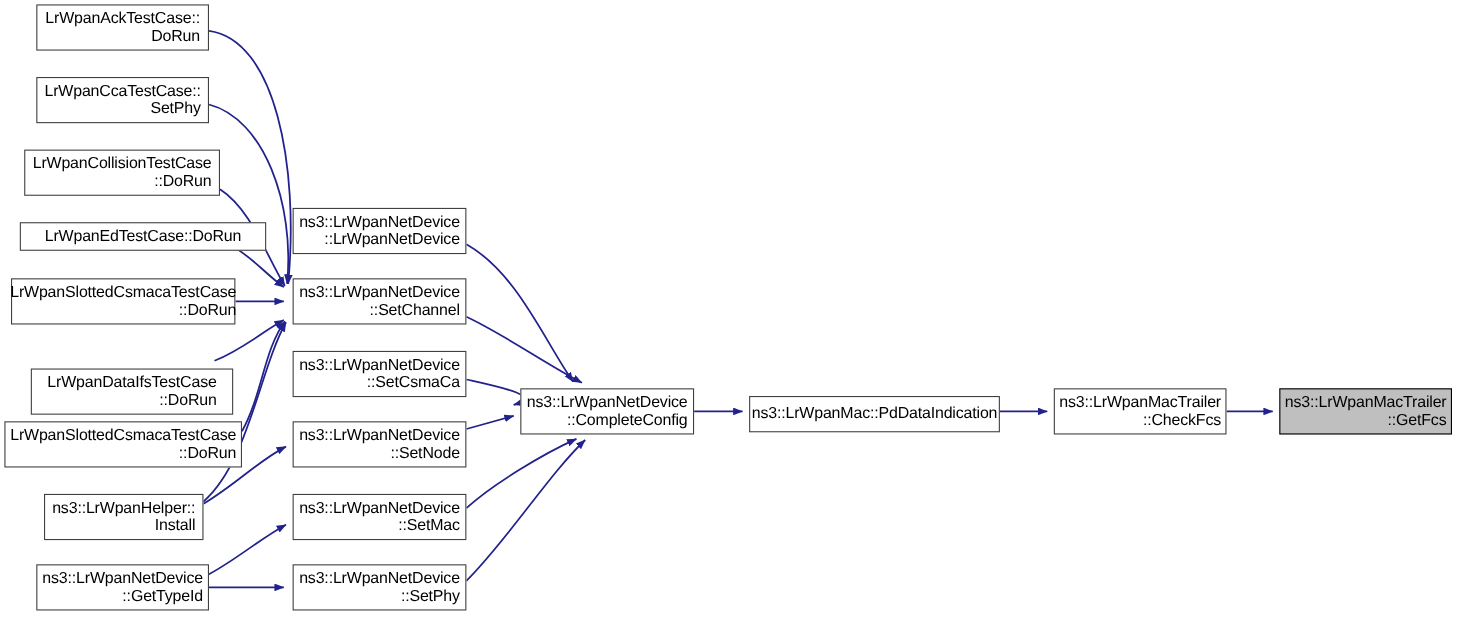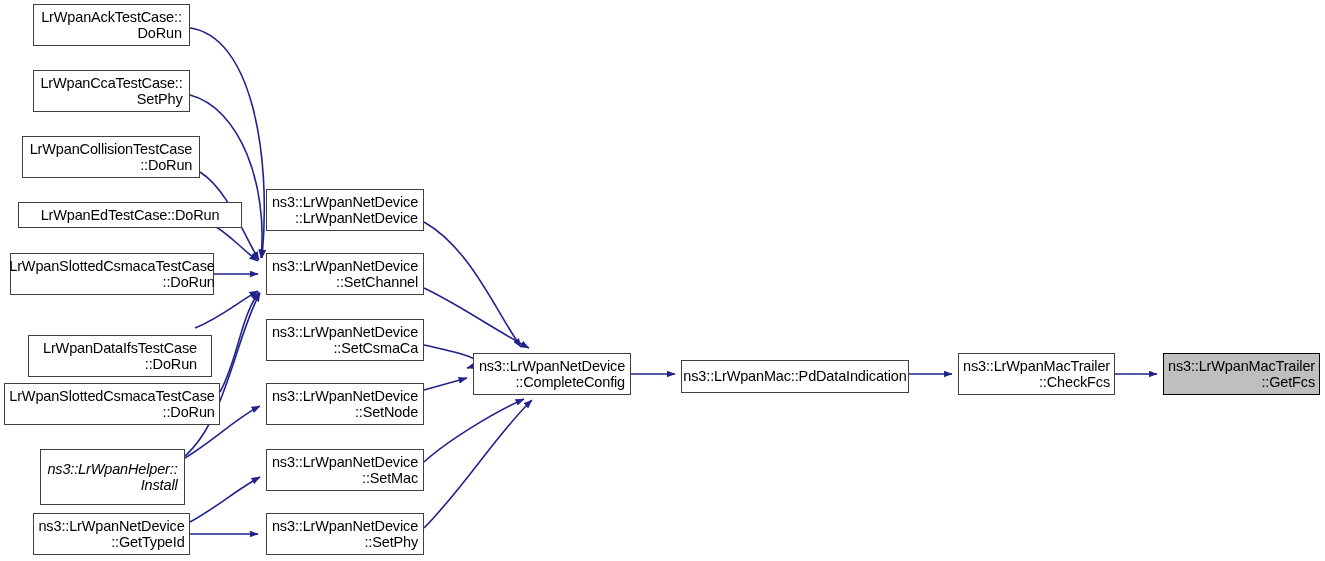--- a/index.html
+++ b/index.html
@@ -90,21 +90,21 @@
 SetPhy</span></div>
       <div class="node-box" style="left: 22px; top: 136px; width: 178px; height: 42px;"><span class="node-label">LrWpanCollisionTestCase
 ::DoRun</span></div>
       <div class="node-box" style="left: 18px; top: 202px; width: 224px; height: 26px;"><span class="node-label">LrWpanEdTestCase::DoRun</span></div>
       <div class="node-box" style="left: 10px; top: 253px; width: 204px; height: 42px;"><span class="node-label">LrWpanSlottedCsmacaTestCase
 ::DoRun</span></div>
       <div class="node-box" style="left: 28px; top: 319px; width: 184px; height: 42px; margin-top: 16px;"><span class="node-label">LrWpanDataIfsTestCase
 ::DoRun</span></div>
       <div class="node-box" style="left: 4px; top: 383px; width: 216px; height: 42px;"><span class="node-label">LrWpanSlottedCsmacaTestCase
 ::DoRun</span></div>
-      <div class="node-box" style="left: 40px; top: 449px; width: 145px; height: 56px; font-style: italic;"><span class="node-label">ns3::LrWpanHelper::
+      <div class="node-box" style="left: 40px; top: 449px; width: 145px; height: 42px;"><span class="node-label">ns3::LrWpanHelper::
 Install</span></div>
       <div class="node-box" style="left: 33px; top: 513px; width: 157px; height: 42px;"><span class="node-label">ns3::LrWpanNetDevice
 ::GetTypeId</span></div>
       <div class="node-box" style="left: 266px; top: 189px; width: 158px; height: 42px;"><span class="node-label">ns3::LrWpanNetDevice
 ::LrWpanNetDevice</span></div>
       <div class="node-box" style="left: 266px; top: 253px; width: 158px; height: 42px;"><span class="node-label">ns3::LrWpanNetDevice
 ::SetChannel</span></div>
       <div class="node-box" style="left: 266px; top: 319px; width: 158px; height: 42px;"><span class="node-label">ns3::LrWpanNetDevice
 ::SetCsmaCa</span></div>
       <div class="node-box" style="left: 266px; top: 383px; width: 158px; height: 42px;"><span class="node-label">ns3::LrWpanNetDevice

